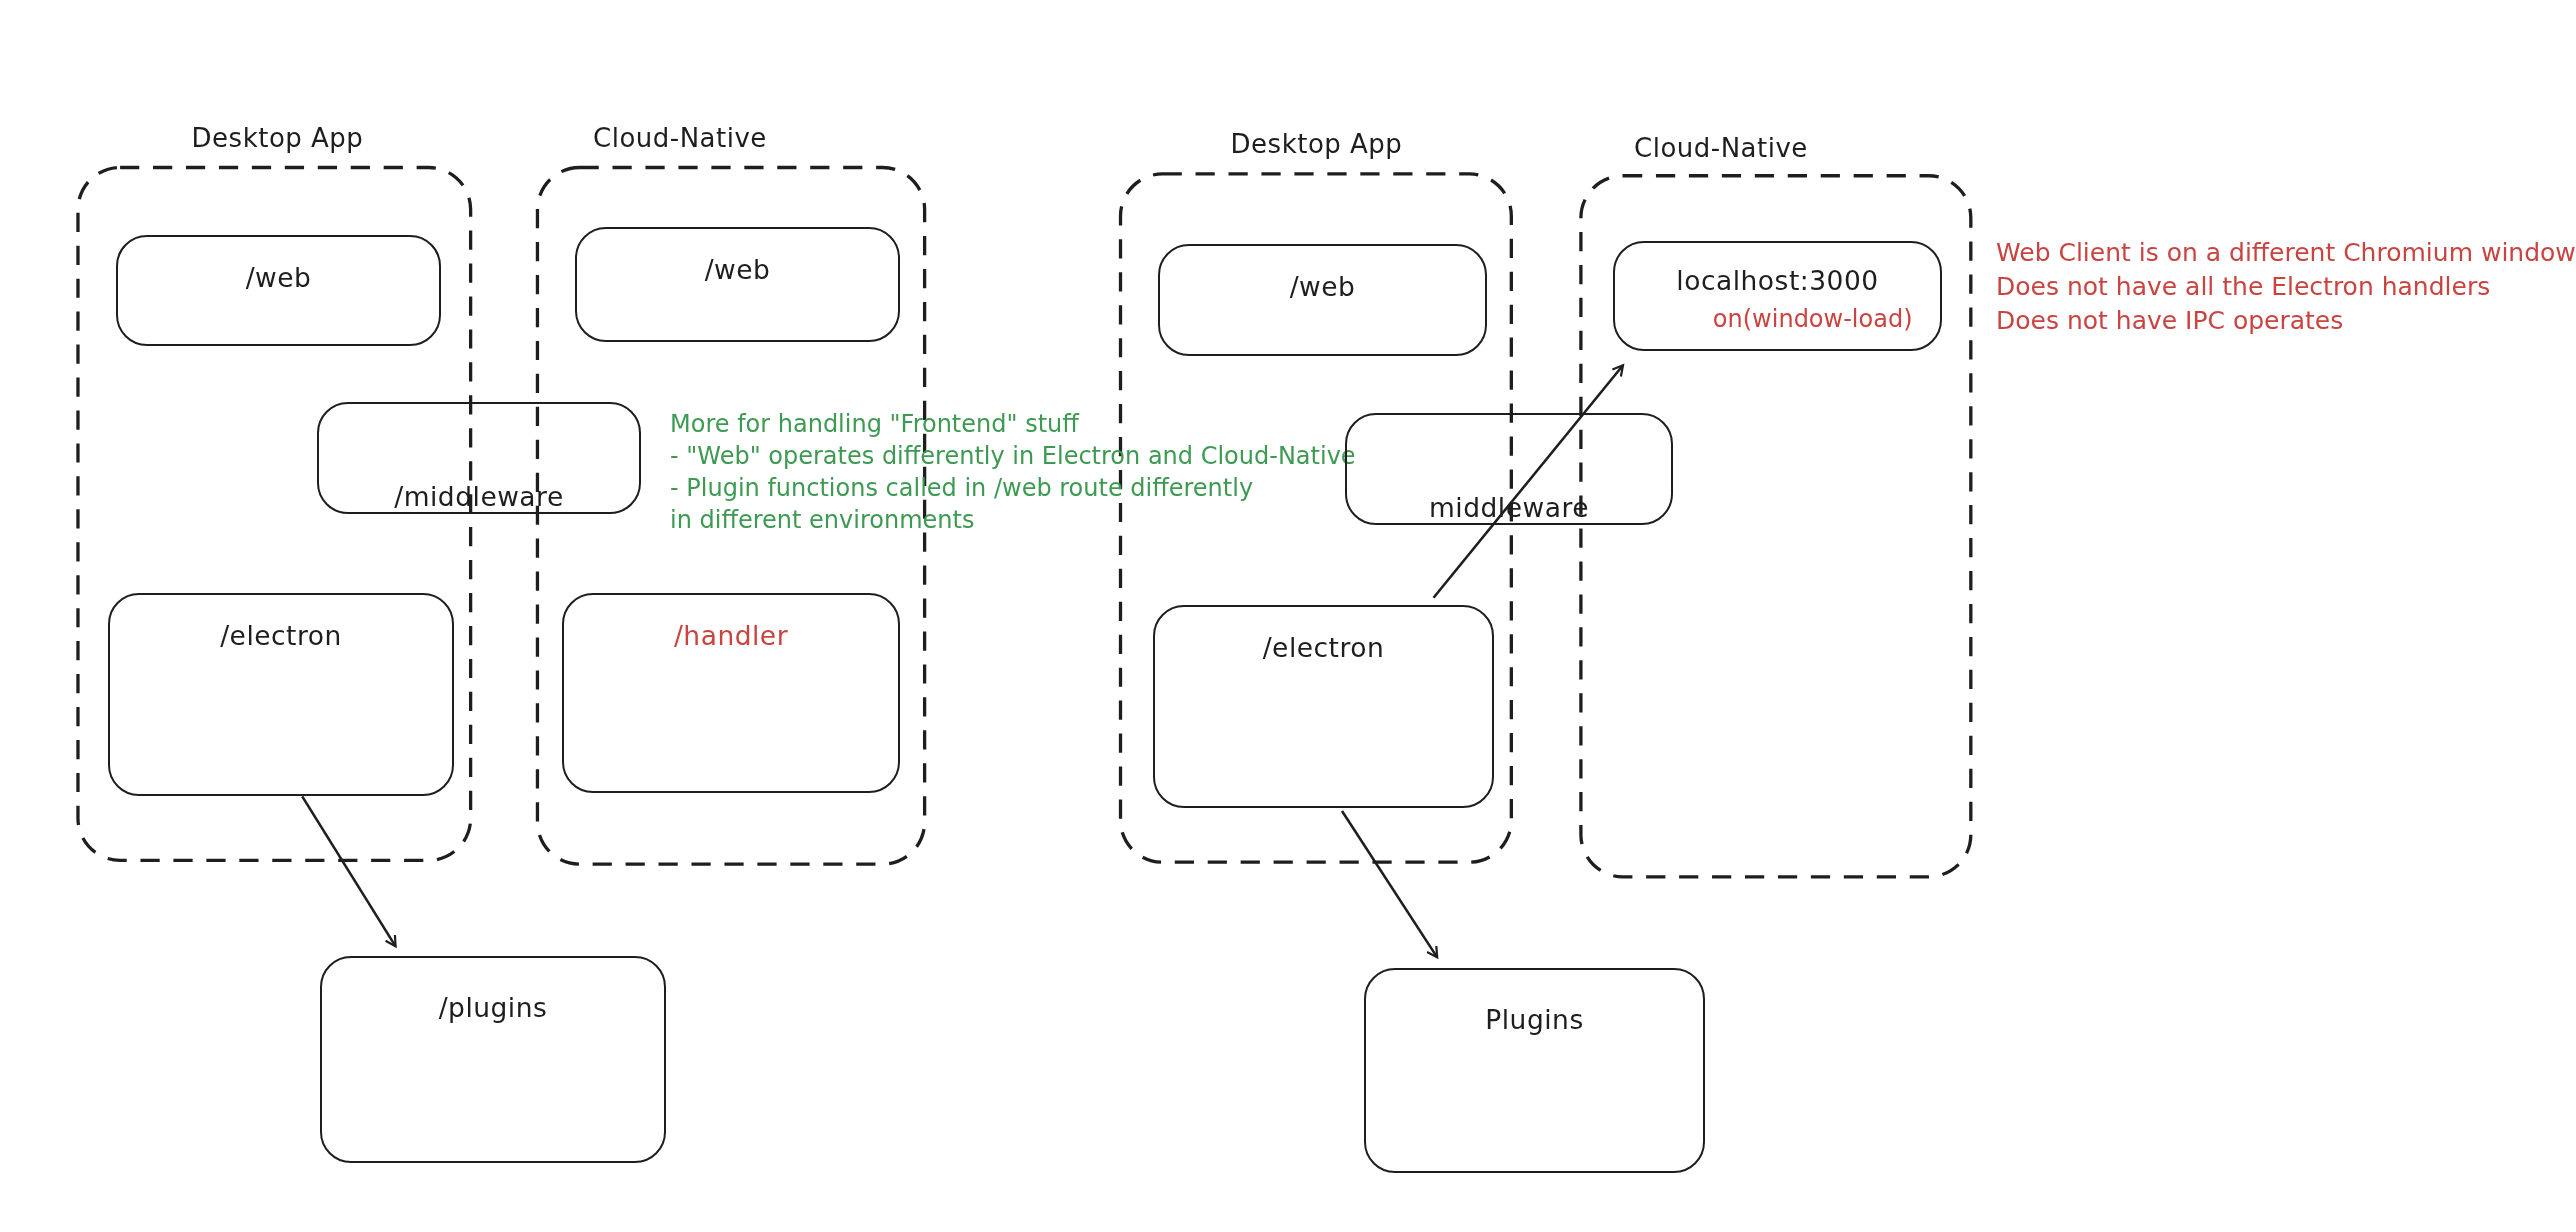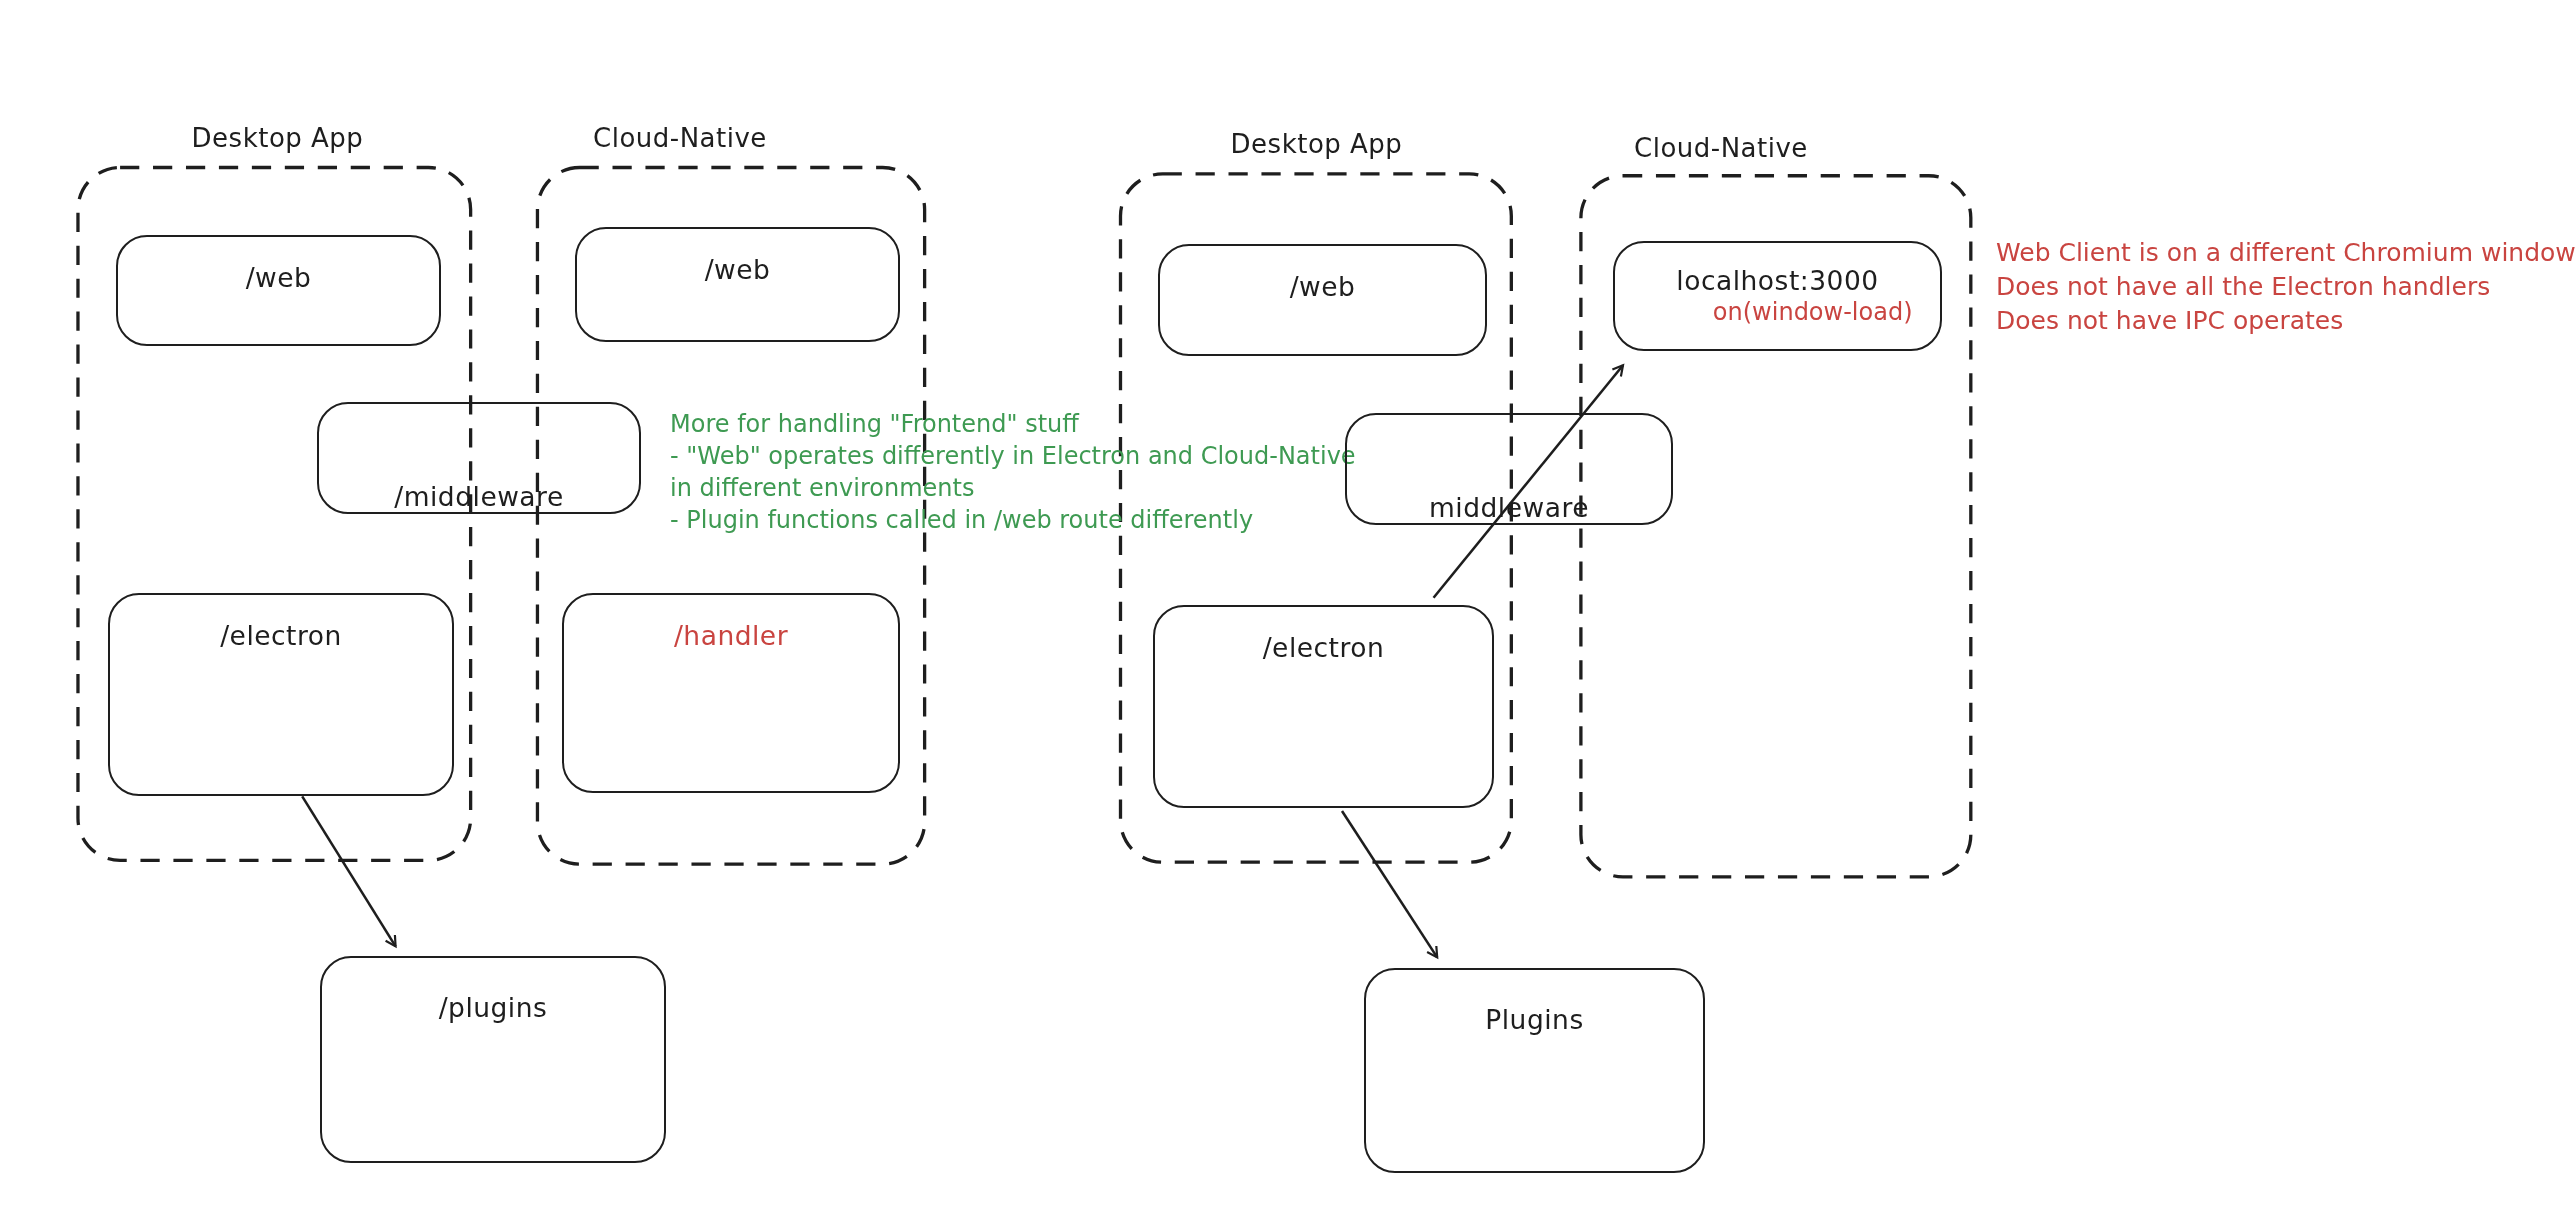--- a/index.html
+++ b/index.html
@@ -107,35 +107,35 @@
     <span class="lbl red">/handler</span>
   </div>
 
   <div class="node big-pad" style="left:320px;top:956px;width:346px;height:207px;">
     <span class="lbl">/plugins</span>
   </div>
 
   <div class="note green" style="left:670px;top:408px;">
     <div>More for handling "Frontend" stuff</div>
     <div>- "Web" operates differently in Electron and Cloud-Native</div>
+    <div>- Plugin functions called in /web route differently</div>
     <div>in different environments</div>
-    <div>- Plugin functions called in /web route differently</div>
   </div>
 
   <div class="frame-label" style="left:1218px;top:129px;width:197px;">Desktop App</div>
 
   <div class="frame-label" style="left:1634px;top:133px;width:170px;">Cloud-Native</div>
 
   <div class="node" style="left:1158px;top:244px;width:329px;height:112px;">
     <span class="lbl">/web</span>
   </div>
 
   <div class="node localhost" style="left:1613px;top:241px;width:329px;height:110px;">
     <span class="lbl" style="margin-top:22px;">localhost:3000</span>
-    <span class="event" style="margin-top:2px;">on(window-load)</span>
+    <span class="event" style="margin-top:9px;">on(window-load)</span>
   </div>
 
   <div class="node centered" style="left:1345px;top:413px;width:328px;height:112px;">
     <span class="lbl">middleware</span>
   </div>
 
   <div class="node" style="left:1153px;top:605px;width:341px;height:203px;">
     <span class="lbl">/electron</span>
   </div>
 

